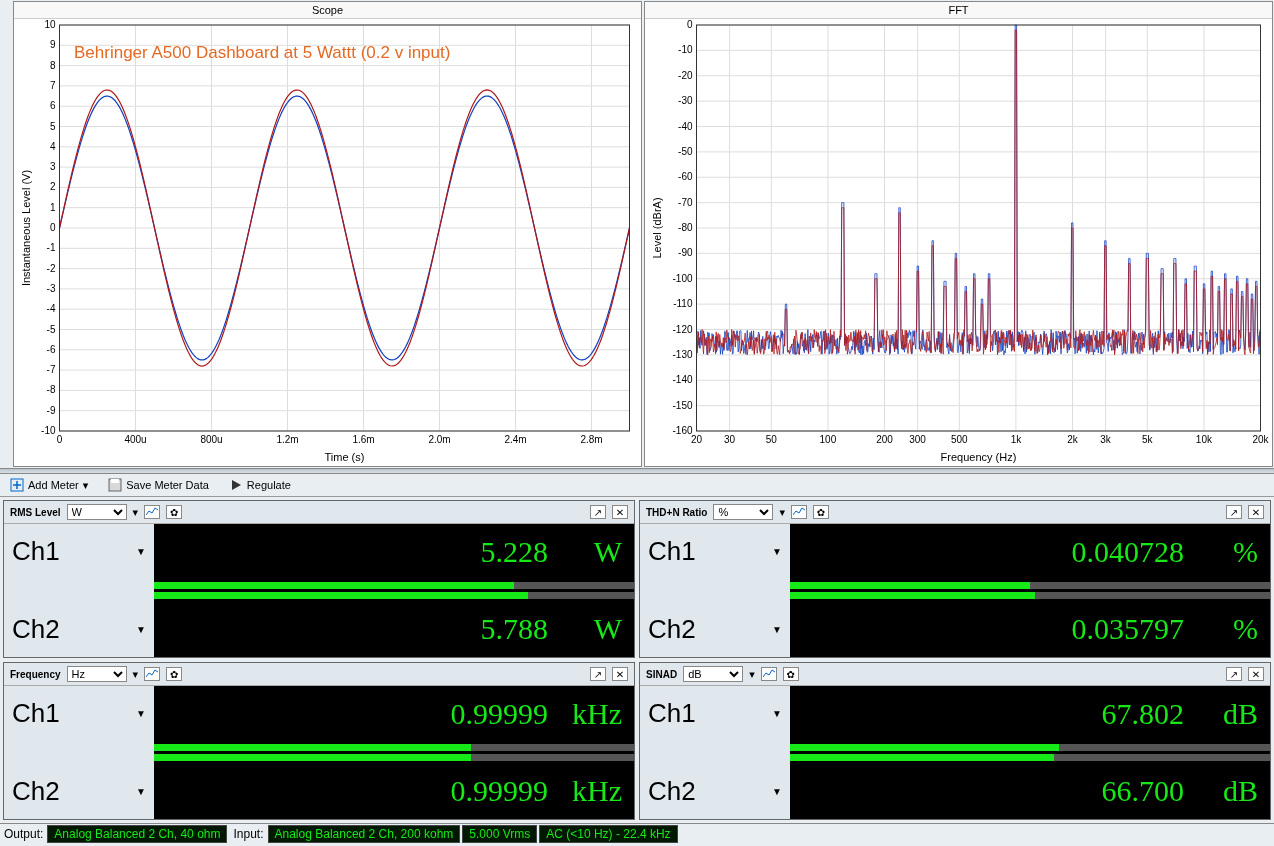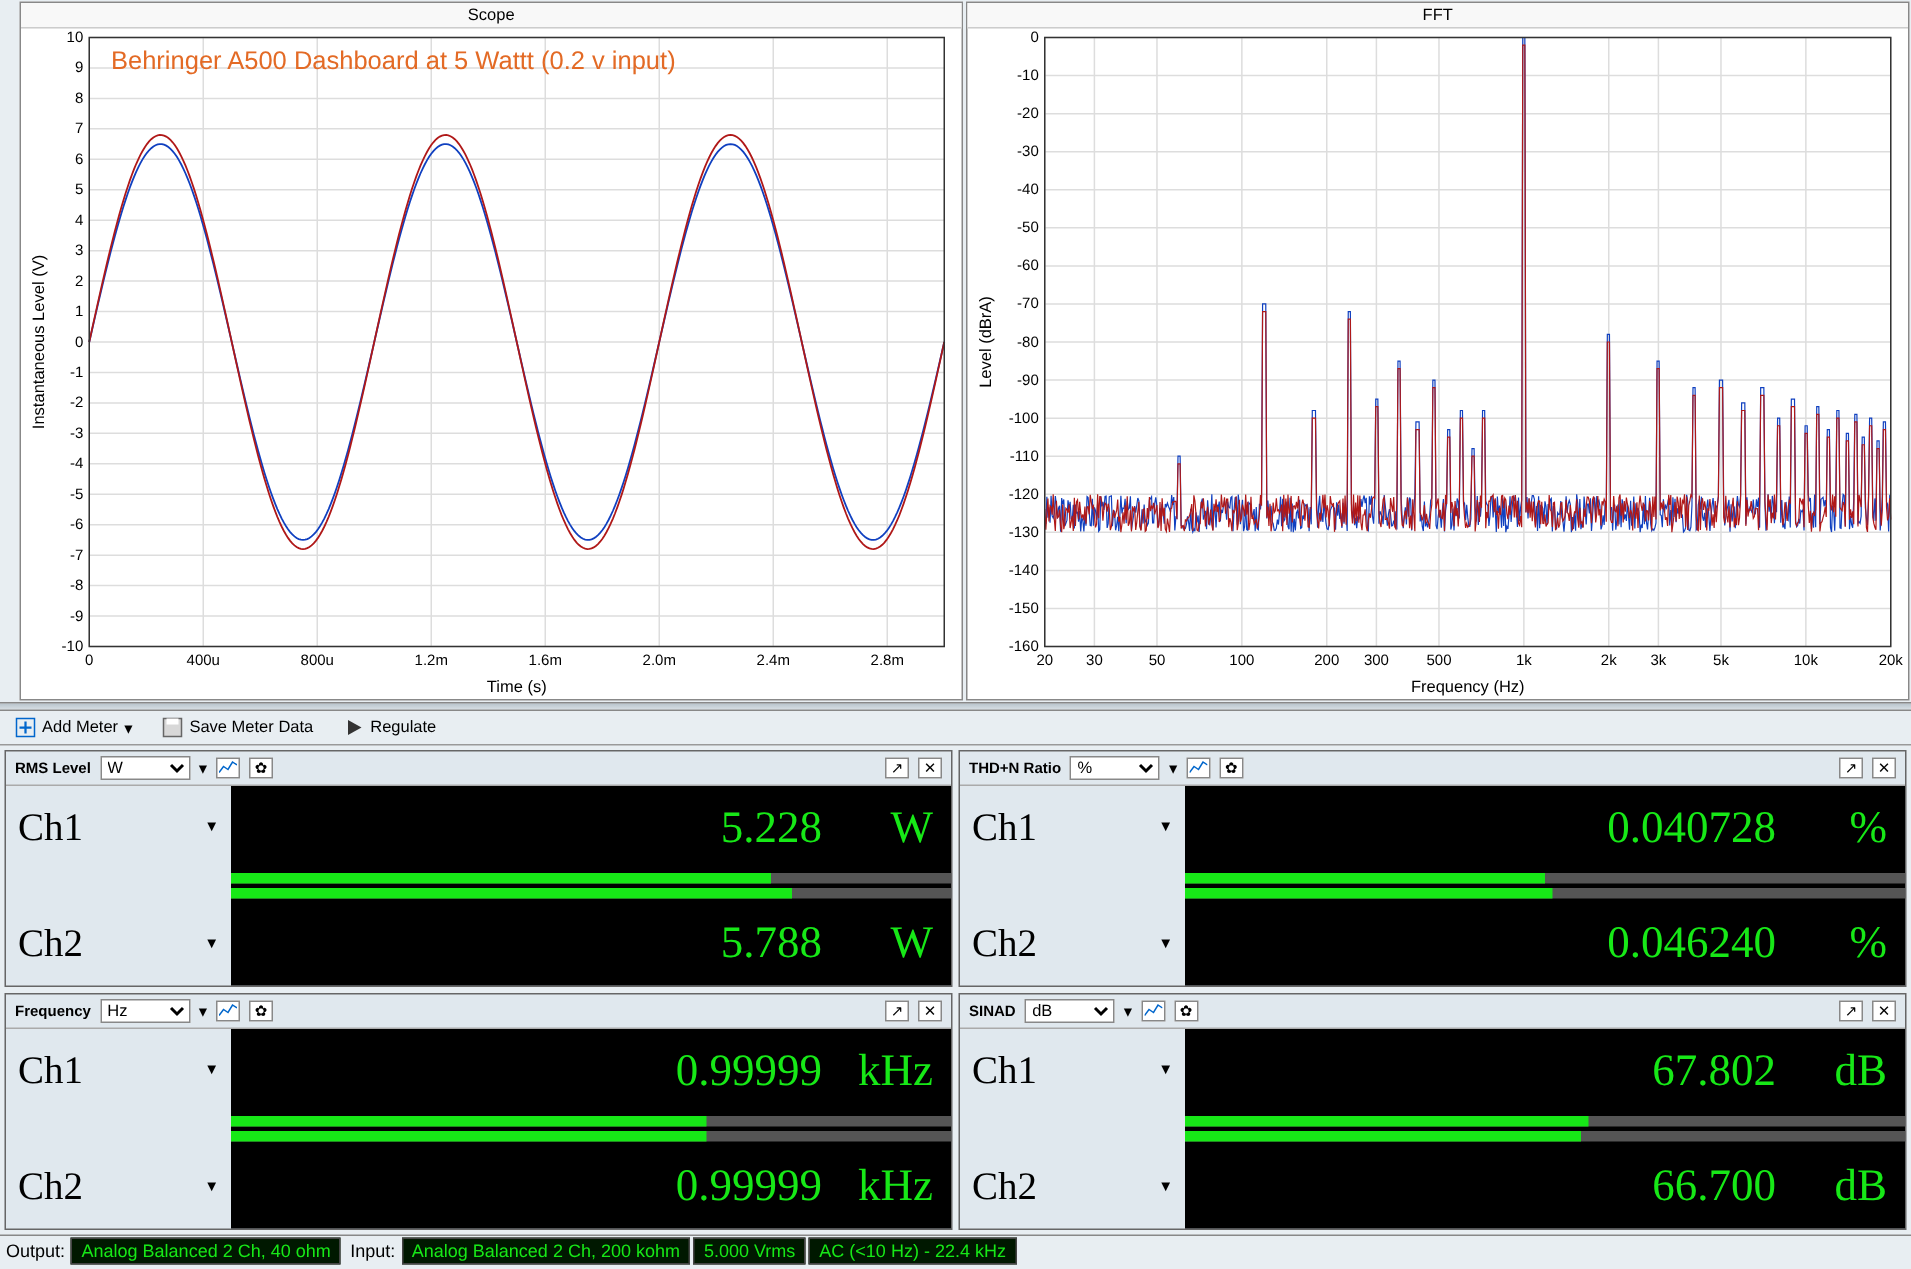--- a/index.html
+++ b/index.html
@@ -22,21 +22,21 @@
 .chart-title {
   text-align: center;
   font-size: 11px;
   padding: 2px;
   border-bottom: 1px solid #ccc;
   background: #f8f8f8;
 }
 .chart-body { position: relative; height: calc(100% - 18px); }
 .chart-annotation {
   position: absolute;
-  top: 12px; left: 60px;
+  top: 24px; left: 60px;
   color: #e36a25;
   font-size: 17px;
 }
 svg.plot { width: 100%; height: 100%; }
 
 .divider {
   height: 6px;
   background: linear-gradient(#b8c4cc, #d8dfe4);
   border-top: 1px solid #888; border-bottom: 1px solid #888;
 }
@@ -81,21 +81,21 @@
   width: 16px; height: 14px;
   display: inline-flex; align-items: center; justify-content: center;
   border: 1px solid #888; background: #fff;
   font-size: 10px; cursor: pointer;
 }
 .meter-body { flex: 1; display: flex; flex-direction: column; }
 .meter-row { flex: 1; display: flex; align-items: stretch; }
 .ch-label {
   width: 150px;
   font-size: 26px;
-  font-family: Liberation Serif, serif;
+  font-family: Liberation Sans, sans-serif;
   display: flex; align-items: center;
   padding-left: 8px;
   position: relative;
 }
 .ch-label .tri {
   position: absolute; right: 8px;
   font-size: 10px; color: #000;
 }
 .ch-value {
   flex: 1;
@@ -396,21 +396,21 @@
         <div class="bar-track">
             <div class="bar-fill" style="width:50%"></div>
           </div>
         <div class="bar-track">
             <div class="bar-fill" style="width:51%"></div>
           </div>
       </div>
       <div class="meter-row">
         <div class="ch-label">Ch2<span class="tri">▼</span></div>
         <div class="ch-value">
-          <div class="val-line"><span>0.046240</span><span class="unit">%</span></div>
+          <div class="val-line"><span>0.035797</span><span class="unit">%</span></div>
         </div>
       </div>
     </div>
     </div>
     <div class="meter">
     <div class="meter-head">
       <span class="title">Frequency</span>
       <select><option>Hz</option></select>
       <span>▾</span>
       <span class="mh-ic">

